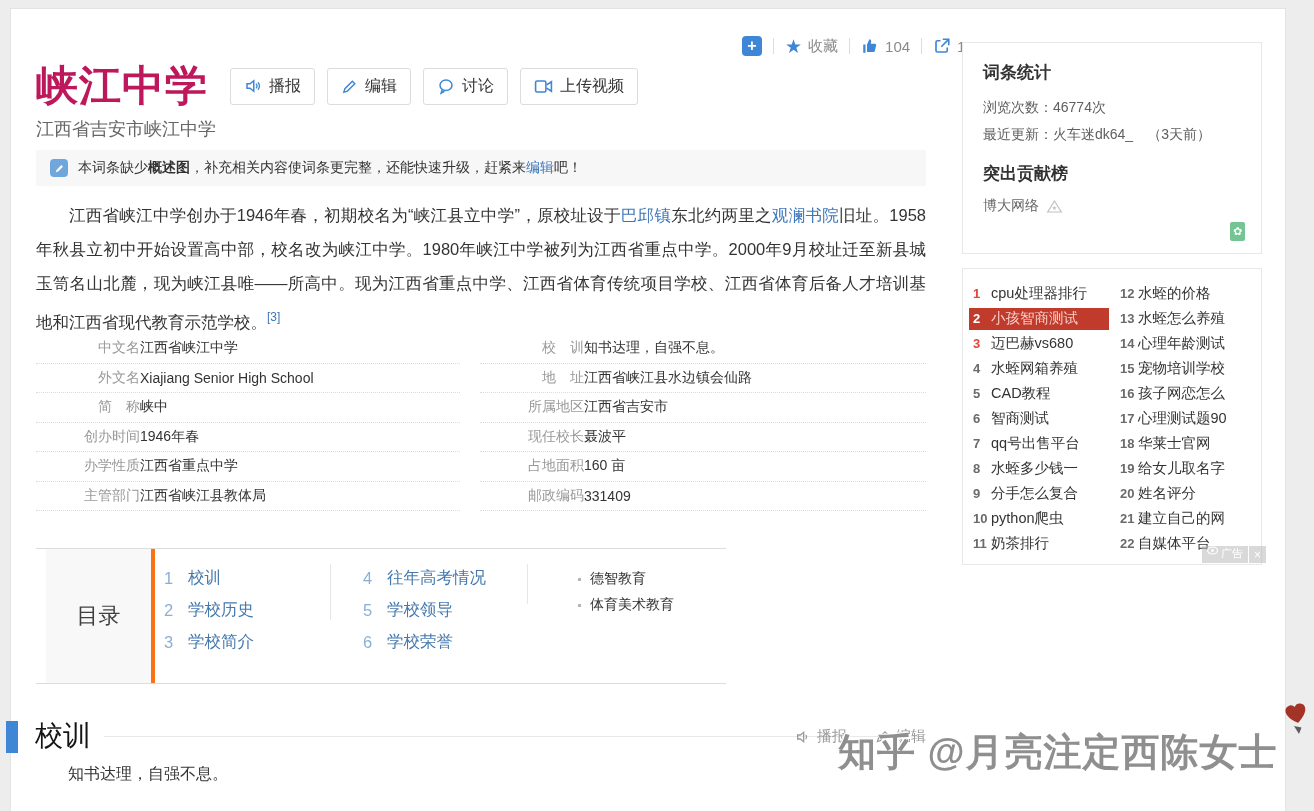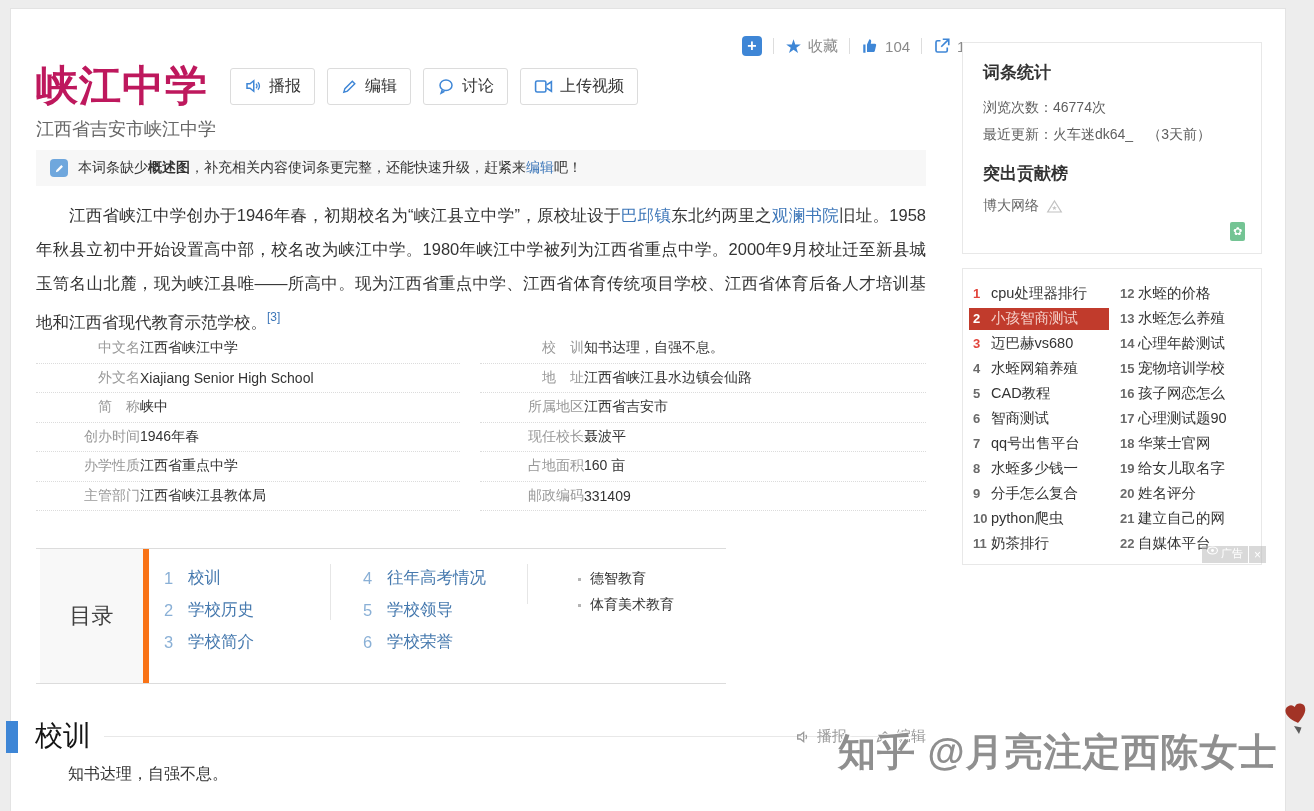--- a/index.html
+++ b/index.html
@@ -55,22 +55,22 @@
   .ib-col1 { top:334px; left:36px; }
   .ib-col2 { top:334px; left:480px; width:446px; }
   .ib-row { display:flex; align-items:center; height:29.5px;
     border-bottom:1px dotted #dcdcdc; font-size:14px; }
   .ib-label { width:104px; color:#999; flex-shrink:0;text-align:right; }
   .ib-value { color:#333; white-space:nowrap; }
 
   
   .toc-box { top:548px; left:36px; width:690px; height:136px;
     border-top:1px solid #dcdcdc; border-bottom:1px solid #dcdcdc; }
-  .toc-title { position:absolute; left:4px; top:0; width:109px; height:100%;
-    background:#f8f8f8; border-right:6px solid #f97316; display:flex; align-items:center;
+  .toc-title { position:absolute; left:10px; top:0; width:109px; height:100%;
+    background:#f8f8f8; border-right:4px solid #f97316; display:flex; align-items:center;
     justify-content:center; font-size:22px; color:#3f3f3f; }
   .toc-col { position:absolute; top:13px; }
   .toc-col1 { left:128px; }
   .toc-col2 { left:327px; }
   .toc-item { display:flex; align-items:center; height:32px; font-size:16.5px;
     cursor:pointer; white-space:nowrap; }
   .toc-num { color:#8ab0d6; width:24px; }
   .toc-label { color:#4679ae; }
   .toc-sep { position:absolute; width:1px; background:#e6e6e6; }
   .toc-sep1 { left:294px; top:15px; height:56px; }

